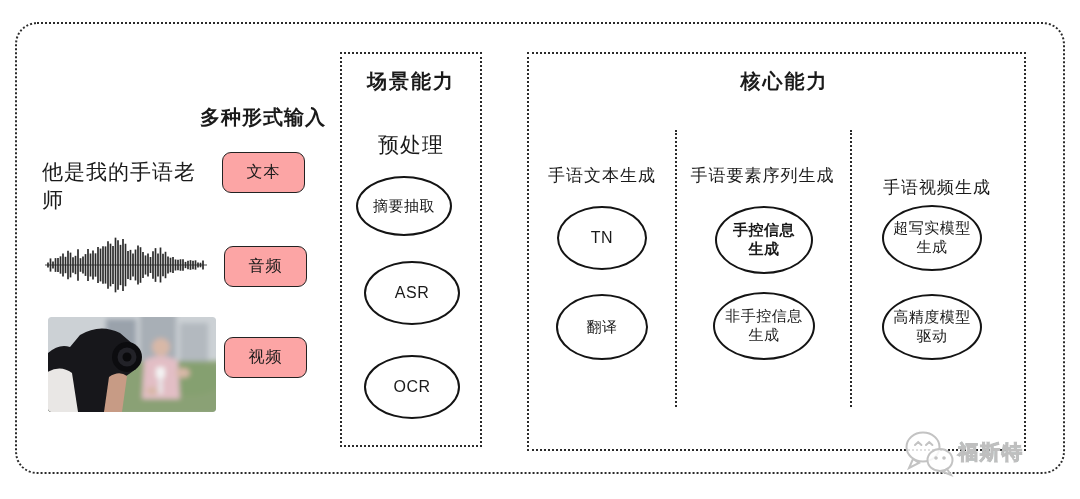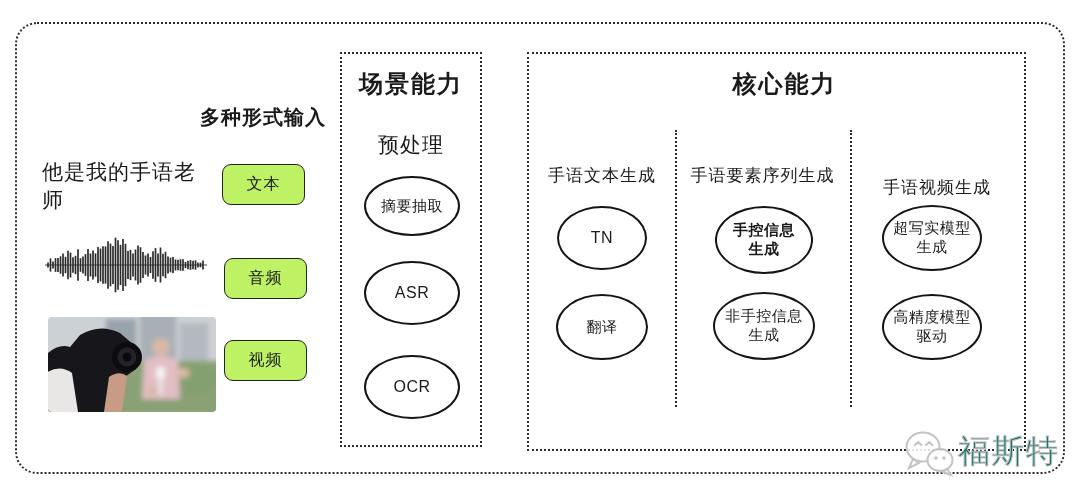--- a/index.html
+++ b/index.html
@@ -7,61 +7,61 @@
   .canvas{position:relative;width:1080px;height:499px;background:#ffffff;overflow:hidden;}
   .outer-box{position:absolute;left:15px;top:22px;width:1046px;height:448px;
              border:2px dotted #2b2b2b;border-radius:22px;}
   .abs{position:absolute;}
   
   .input-heading{left:183px;top:104px;width:160px;text-align:center;
                  font-size:20px;font-weight:600;letter-spacing:1px;}
   .sample-text{left:42px;top:158px;width:175px;font-size:21px;letter-spacing:1px;}
   .input-box{width:81px;height:39px;border:1.6px solid #222;border-radius:9px;
              display:flex;align-items:center;justify-content:center;
-             font-size:16px;letter-spacing:1px;background:#bef264;margin-top:12px;}
+             font-size:16px;letter-spacing:1px;background:#fca5a5;}
   .ib-text{left:222px;top:152px;}
   .ib-audio{left:224px;top:246px;}
-  .ib-video{left:224px;top:328px;}
+  .ib-video{left:224px;top:337px;}
   .waveform{left:45px;top:229px;width:162px;height:72px;}
   .video-thumb{left:48px;top:317px;width:168px;height:95px;border-radius:3px;overflow:hidden;}
   
   .cap-box{border:2px dotted #2b2b2b;background:transparent;}
   .scene-box{left:340px;top:52px;width:138px;height:391px;}
   .core-box{left:527px;top:52px;width:495px;height:395px;}
-  .cap-title{width:100%;text-align:center;font-size:24px;font-weight:700;letter-spacing:2px;}
+  .cap-title{width:100%;text-align:center;font-size:20px;font-weight:700;letter-spacing:2px;}
   .scene-title{top:14px;left:0;}
   .core-title{top:14px;left:8px;}
   .stage-label{top:77px;left:0;width:100%;text-align:center;font-size:21px;letter-spacing:1px;}
   .col-divider{width:0;border-left:2px dotted #2b2b2b;}
   .divider-1{left:146px;top:76px;height:277px;}
   .divider-2{left:321px;top:76px;height:277px;}
   .col-header{top:110px;font-size:17px;text-align:center;letter-spacing:1px;}
   .ch-1{left:0px;width:146px;}
   .ch-2{left:146px;width:175px;}
   .ch-3{left:321px;width:174px;margin-top:12px;}
   
   .node{border:2.5px solid #141414;border-radius:50%;background:#fff;
         display:flex;align-items:center;justify-content:center;text-align:center;
         font-size:15px;line-height:1.25;white-space:pre-line;letter-spacing:0.5px;}
   .n-latin{font-size:16px;letter-spacing:0.5px;}
   
-  .sn-1{left:22px;top:122px;width:92px;height:56px;}
+  .sn-1{left:14px;top:122px;width:92px;height:56px;}
   .sn-2{left:22px;top:207px;width:92px;height:60px;}
   .sn-3{left:22px;top:301px;width:92px;height:60px;}
   
   .cn-tn{left:28px;top:152px;width:86px;height:60px;}
   .cn-fy{left:27px;top:240px;width:88px;height:62px;}
   .cn-sk{left:186px;top:152px;width:94px;height:64px;font-weight:bold;}
   .cn-fsk{left:184px;top:238px;width:98px;height:64px;}
   .cn-cx{left:353px;top:151px;width:96px;height:62px;}
   .cn-gj{left:353px;top:240px;width:96px;height:62px;}
   
   .watermark{left:900px;top:426px;height:52px;display:flex;align-items:center;}
   .wm-icon{width:58px;height:50px;}
-  .wm-text{font-size:32px;font-weight:400;letter-spacing:2px;color:#0f766e;
+  .wm-text{font-size:20px;font-weight:700;letter-spacing:2px;color:#0f766e;
            -webkit-text-stroke:1px #bfbfbf;text-shadow:0 1px 0 #ffffff;}
 </style>
 </head>
 <body>
 
 <div class="canvas">
   <div class="outer-box"></div>
 
   <div class="abs input-heading">多种形式输入</div>
 

